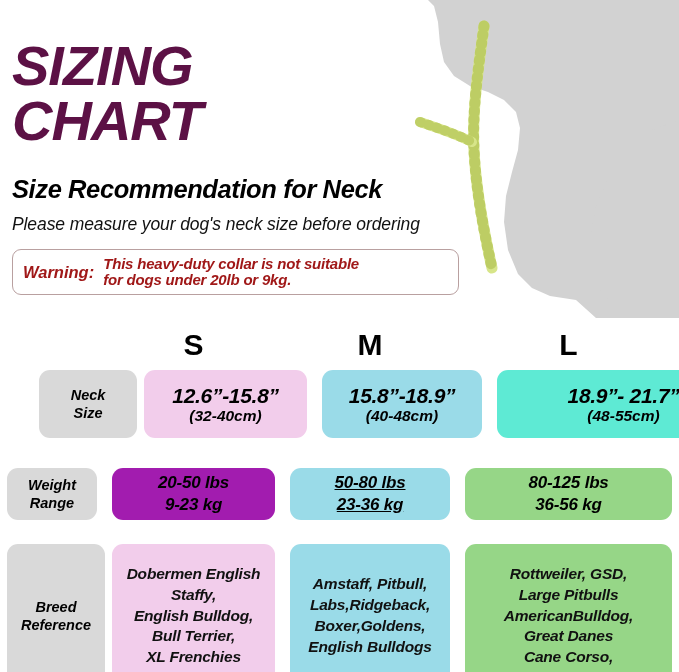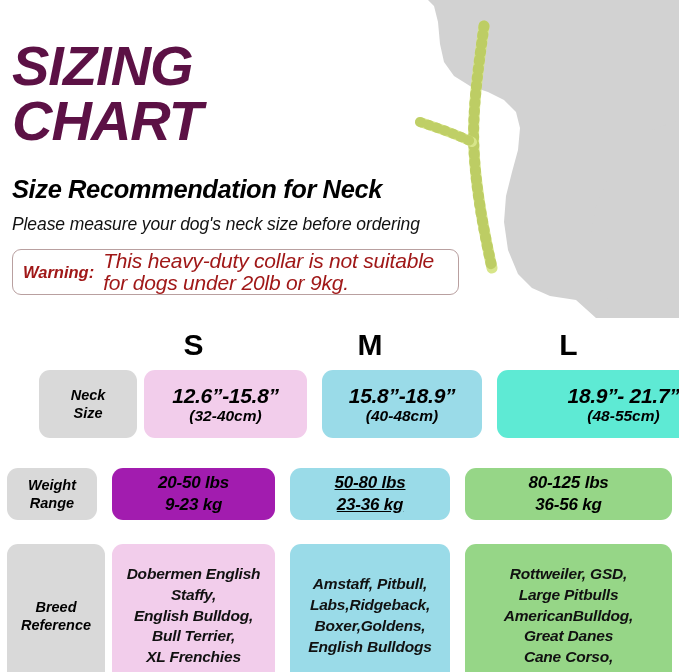--- a/index.html
+++ b/index.html
@@ -43,21 +43,21 @@
     width: 447px; height: 46px;
     border: 1px solid #b9a0a0; border-radius: 9px;
     background: #fff;
     display: flex; align-items: center;
   }
   #warning-label {
     font-size: 16.5px; font-weight: bold; font-style: italic;
     padding-left: 10px; padding-right: 9px; white-space: nowrap;
   }
   #warning-text {
-    font-size: 21px; font-weight: normal; font-style: italic;
+    font-size: 15px; font-weight: bold; font-style: italic;
     line-height: 1.07; letter-spacing: -0.2px;
   }
 
   
   #size-table { position: absolute; left: 0; top: 330px; width: 679px; }
   .col-headers { position: relative; height: 32px; }
   .col-header {
     position: absolute; top: 0;
     font-size: 30px; font-weight: bold; color: #000;
     text-align: center; line-height: 1;

